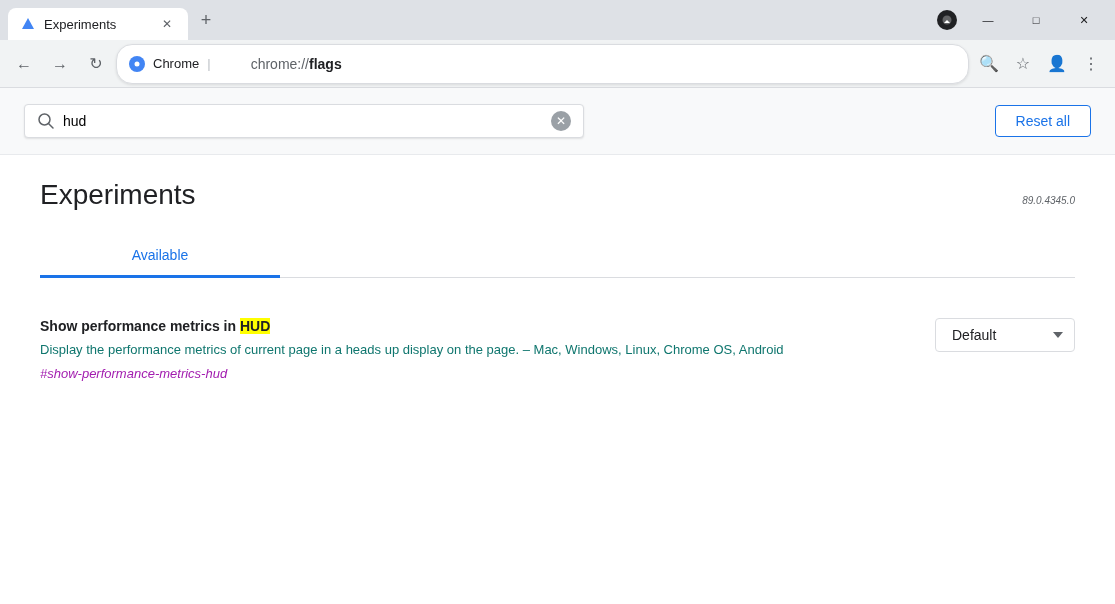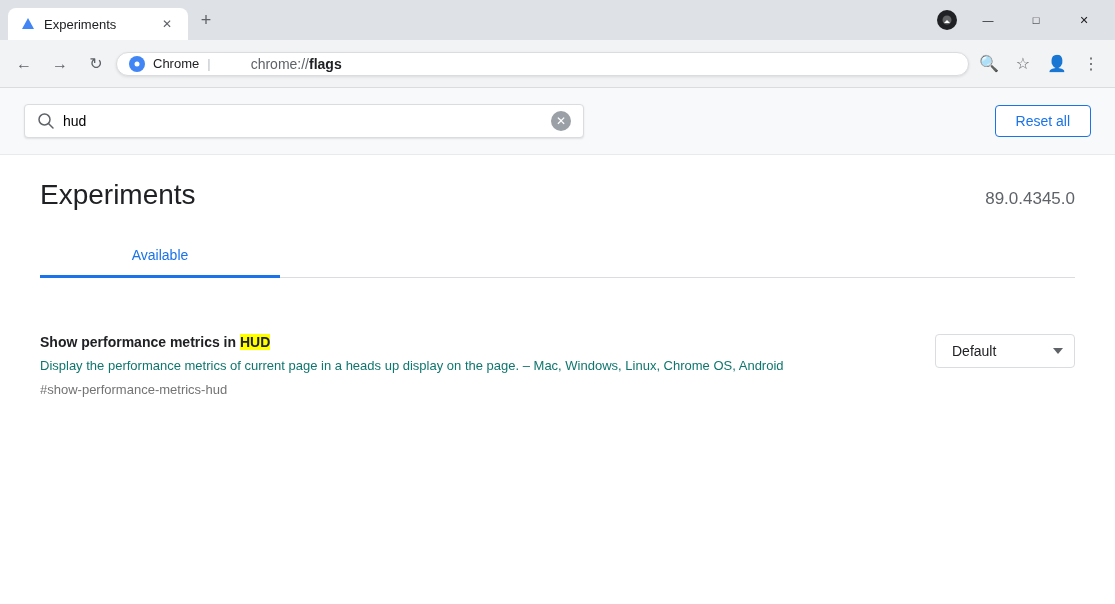--- a/index.html
+++ b/index.html
@@ -120,21 +120,21 @@
       cursor: pointer;
       border-radius: 50%;
       display: flex;
       align-items: center;
       justify-content: center;
       color: #5f6368;
       font-size: 16px;
     }
     .address-bar {
       flex: 1;
-      height: 24px;
+      height: 40px;
       background: #fff;
       border: 1px solid #dadce0;
       border-radius: 16px;
       display: flex;
       align-items: center;
       padding: 0 12px;
       gap: 8px;
       box-shadow: 0 1px 3px rgba(0,0,0,0.1);
     }
     .address-site-icon {
@@ -250,29 +250,30 @@
       align-items: baseline;
       justify-content: space-between;
       margin-bottom: 24px;
     }
     .experiments-title {
       font-size: 28px;
       font-weight: 400;
       color: #202124;
     }
     .version-number {
-      font-size: 17px;
-      color: #5f6368;
+      font-size: 10px;
+      color: #5f6368;
+      font-style: italic;
     }
 
     
     .tabs-container {
       border-bottom: 1px solid #dadce0;
       display: flex;
-      margin-bottom: 40px;
+      margin-bottom: 24px;
     }
     .tab-item {
       padding: 12px 24px;
       font-size: 14px;
       cursor: pointer;
       color: #5f6368;
       border-bottom: 3px solid transparent;
       margin-bottom: -1px;
       min-width: 240px;
       text-align: center;
@@ -305,22 +306,23 @@
       font-weight: 700;
     }
     .flag-description {
       font-size: 13px;
       color: #0f766e;
       line-height: 1.5;
       margin-bottom: 4px;
     }
     .flag-link {
       font-size: 13px;
-      color: #737373;
+      color: #a21caf;
       text-decoration: none;
+      font-style: italic;
     }
     .flag-control {
       flex-shrink: 0;
     }
     .flag-select {
       border: 1px solid #dadce0;
       border-radius: 4px;
       padding: 8px 49px 8px 16px;
       font-size: 14px;
       color: #202124;

